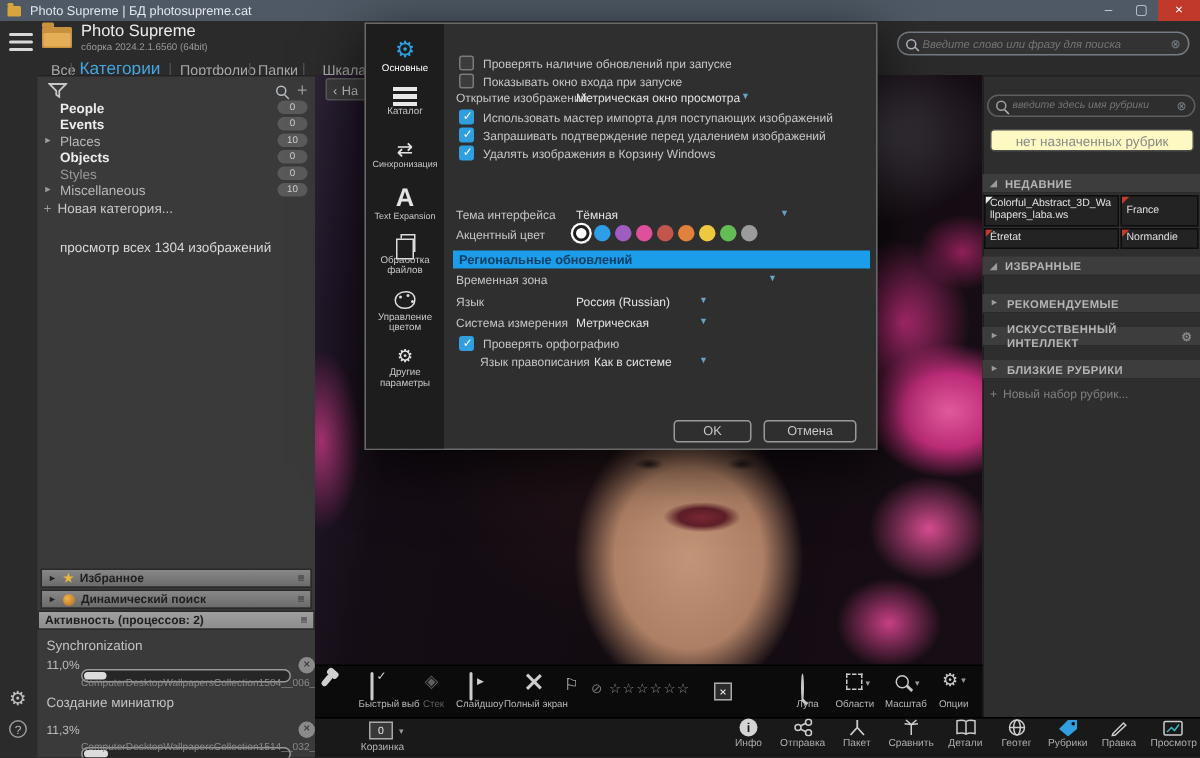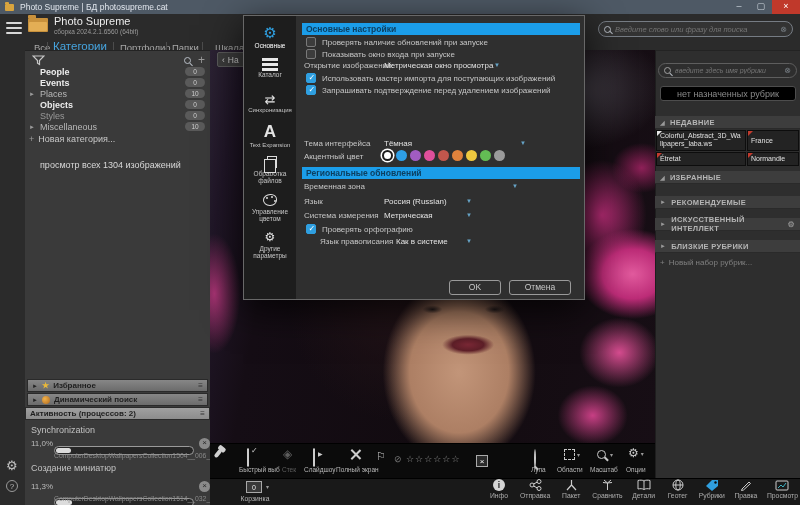--- a/index.html
+++ b/index.html
@@ -115,21 +115,21 @@
 .basketbox{left:246px;top:481px;width:16px;height:12px;border:1px solid #a8a8a8;background:#383838;font-size:7px;color:#e8e8e8;text-align:center;line-height:11px;z-index:4}
 .basketdd{left:266px;top:483px;font-size:6px;color:#9a9a9a;z-index:4}
 .basketlbl{left:236px;top:495px;width:38px;text-align:center;font-size:6.8px;color:#b5b5b5;z-index:4}
 .brow{left:486px;top:479px;width:312px;height:25px;display:flex;justify-content:space-between;z-index:4}
 .bitem{display:flex;flex-direction:column;align-items:center;gap:1px;font-size:6.8px;color:#adadad;min-width:26px}
 .icirc{width:12px;height:12px;border-radius:50%;background:#d4d4d4;color:#1a1a1a;font-size:8.5px;font-weight:bold;text-align:center;line-height:12px}
 
 .rpanel{left:655px;top:50px;width:145px;height:428px;background:#2e2e2e;border-left:1px solid #1e1e1e;border-top:1px solid #232323}
 .rsearch{left:658px;top:63px;width:139px;height:15px;border:1px solid #5e5e5e;border-radius:8px;display:flex;align-items:center;gap:4px;padding:0 5px}
 .rsearch input{flex:1;min-width:0;background:transparent;border:0;outline:0;font-style:italic;font-size:7px;color:#7e7e7e;font-family:"Liberation Sans",sans-serif}
-.nolabels{left:660px;top:86px;width:136px;height:15px;background:#000000;border:1px solid #4d4d4d;border-radius:3px;color:#8a8a8a;font-size:9px;display:flex;align-items:center;justify-content:center}
+.nolabels{left:660px;top:86px;width:136px;height:15px;background:#fef9c3;border:1px solid #4d4d4d;border-radius:3px;color:#8a8a8a;font-size:9px;display:flex;align-items:center;justify-content:center}
 .sechdr{left:655px;width:145px;height:13px;background:#3d3d3d;display:flex;align-items:center;gap:5px;padding:0 5px;font-size:7.5px;font-weight:bold;color:#b5b5b5;letter-spacing:.3px;border-bottom:1px solid #2a2a2a}
 .sechdr .sarr{font-size:6px;color:#9a9a9a}
 .sechdr .sgear{margin-left:auto;font-size:8px;color:#8a8a8a}
 .tag{position:absolute;background:#232323;border:1px solid #0d0d0d;color:#e0e0e0;font-size:7px;line-height:8px;padding:1px 3px;overflow:hidden;word-break:break-all}
 .tag.ctr{display:flex;align-items:center}
 .corner{position:absolute;left:0;top:0;width:0;height:0;border-top:5px solid #c23b2e;border-right:5px solid transparent}
 .corner.white{border-top-color:#e8e8e8}
 .newset{left:660px;top:258px;font-size:8px;color:#808080;display:flex;gap:4px;align-items:center}
 
 svg{display:block}
@@ -447,21 +447,20 @@
           <span class="pal"></span>
         </div>
       <div class="raillbl" style="margin-top:2px">Управление цветом</div>
     </div>
     <div class="railitem" style="top:214px">
       <div class="railico" style="font-size:12px">⚙</div>
       <div class="raillbl" style="margin-top:1px">Другие параметры</div>
     </div>
   </div>
 
-  <div class="bluebar" style="top:7px">Основные настройки</div>
 
   <div class="drow" style="left:62px;top:21px">
     <span class="cb"></span>
     <span>Проверять наличие обновлений при запуске</span>
   </div>
   <div class="drow" style="left:62px;top:33px">
     <span class="cb"></span>
     <span>Показывать окно входа при запуске</span>
   </div>
   <div class="drow" style="left:60px;top:45px">
@@ -472,20 +471,24 @@
   </div>
   <div class="drow dda" style="left:250px;top:46px">▼</div>
 
   <div class="drow" style="left:62px;top:57px">
     <span class="cb on"></span>
     <span>Использовать мастер импорта для поступающих изображений</span>
   </div>
   <div class="drow" style="left:62px;top:69px">
     <span class="cb on"></span>
     <span>Запрашивать подтверждение перед удалением изображений</span>
+  </div>
+  <div class="drow" style="left:62px;top:81px">
+    <span class="cb on"></span>
+    <span>Удалять изображения в Корзину Windows</span>
   </div>
 
 
   <div class="drow" style="left:60px;top:123px">
     <span>Тема интерфейса</span>
   </div>
   <div class="drow" style="left:140px;top:123px">
     <span class="ddval">Тёмная</span>
   </div>
   <div class="drow dda" style="left:276px;top:124px">▼</div>

